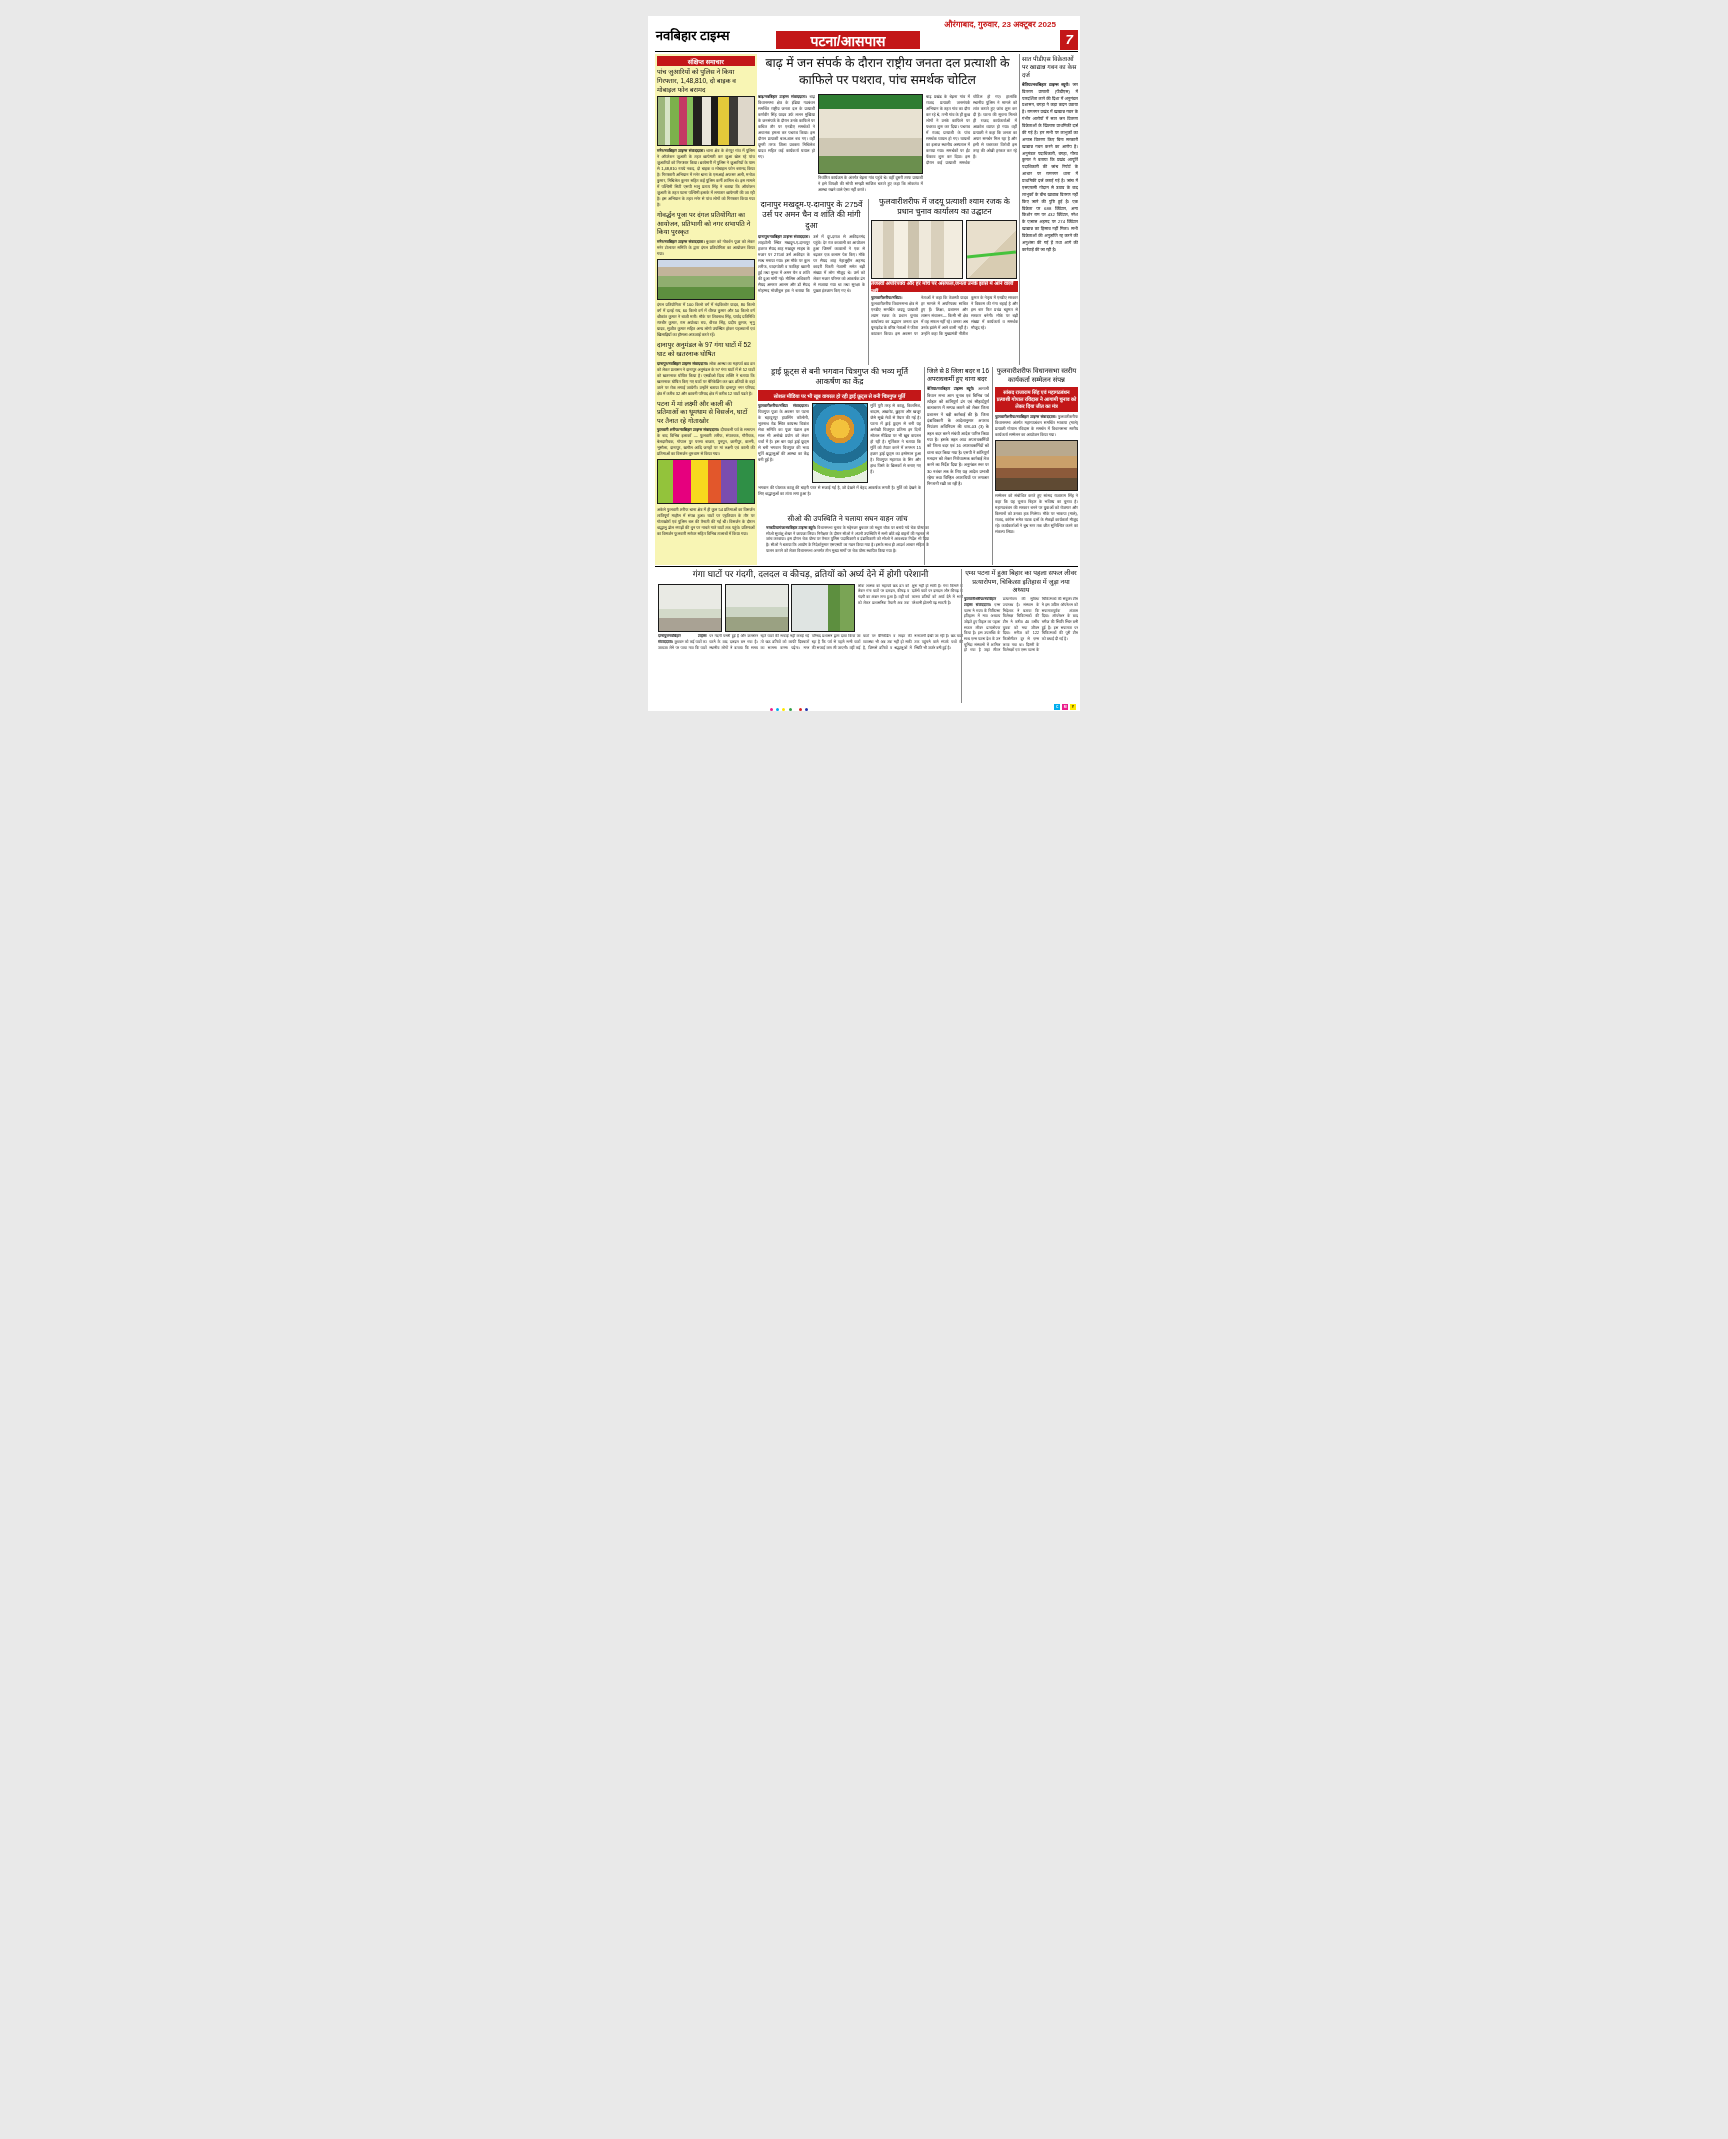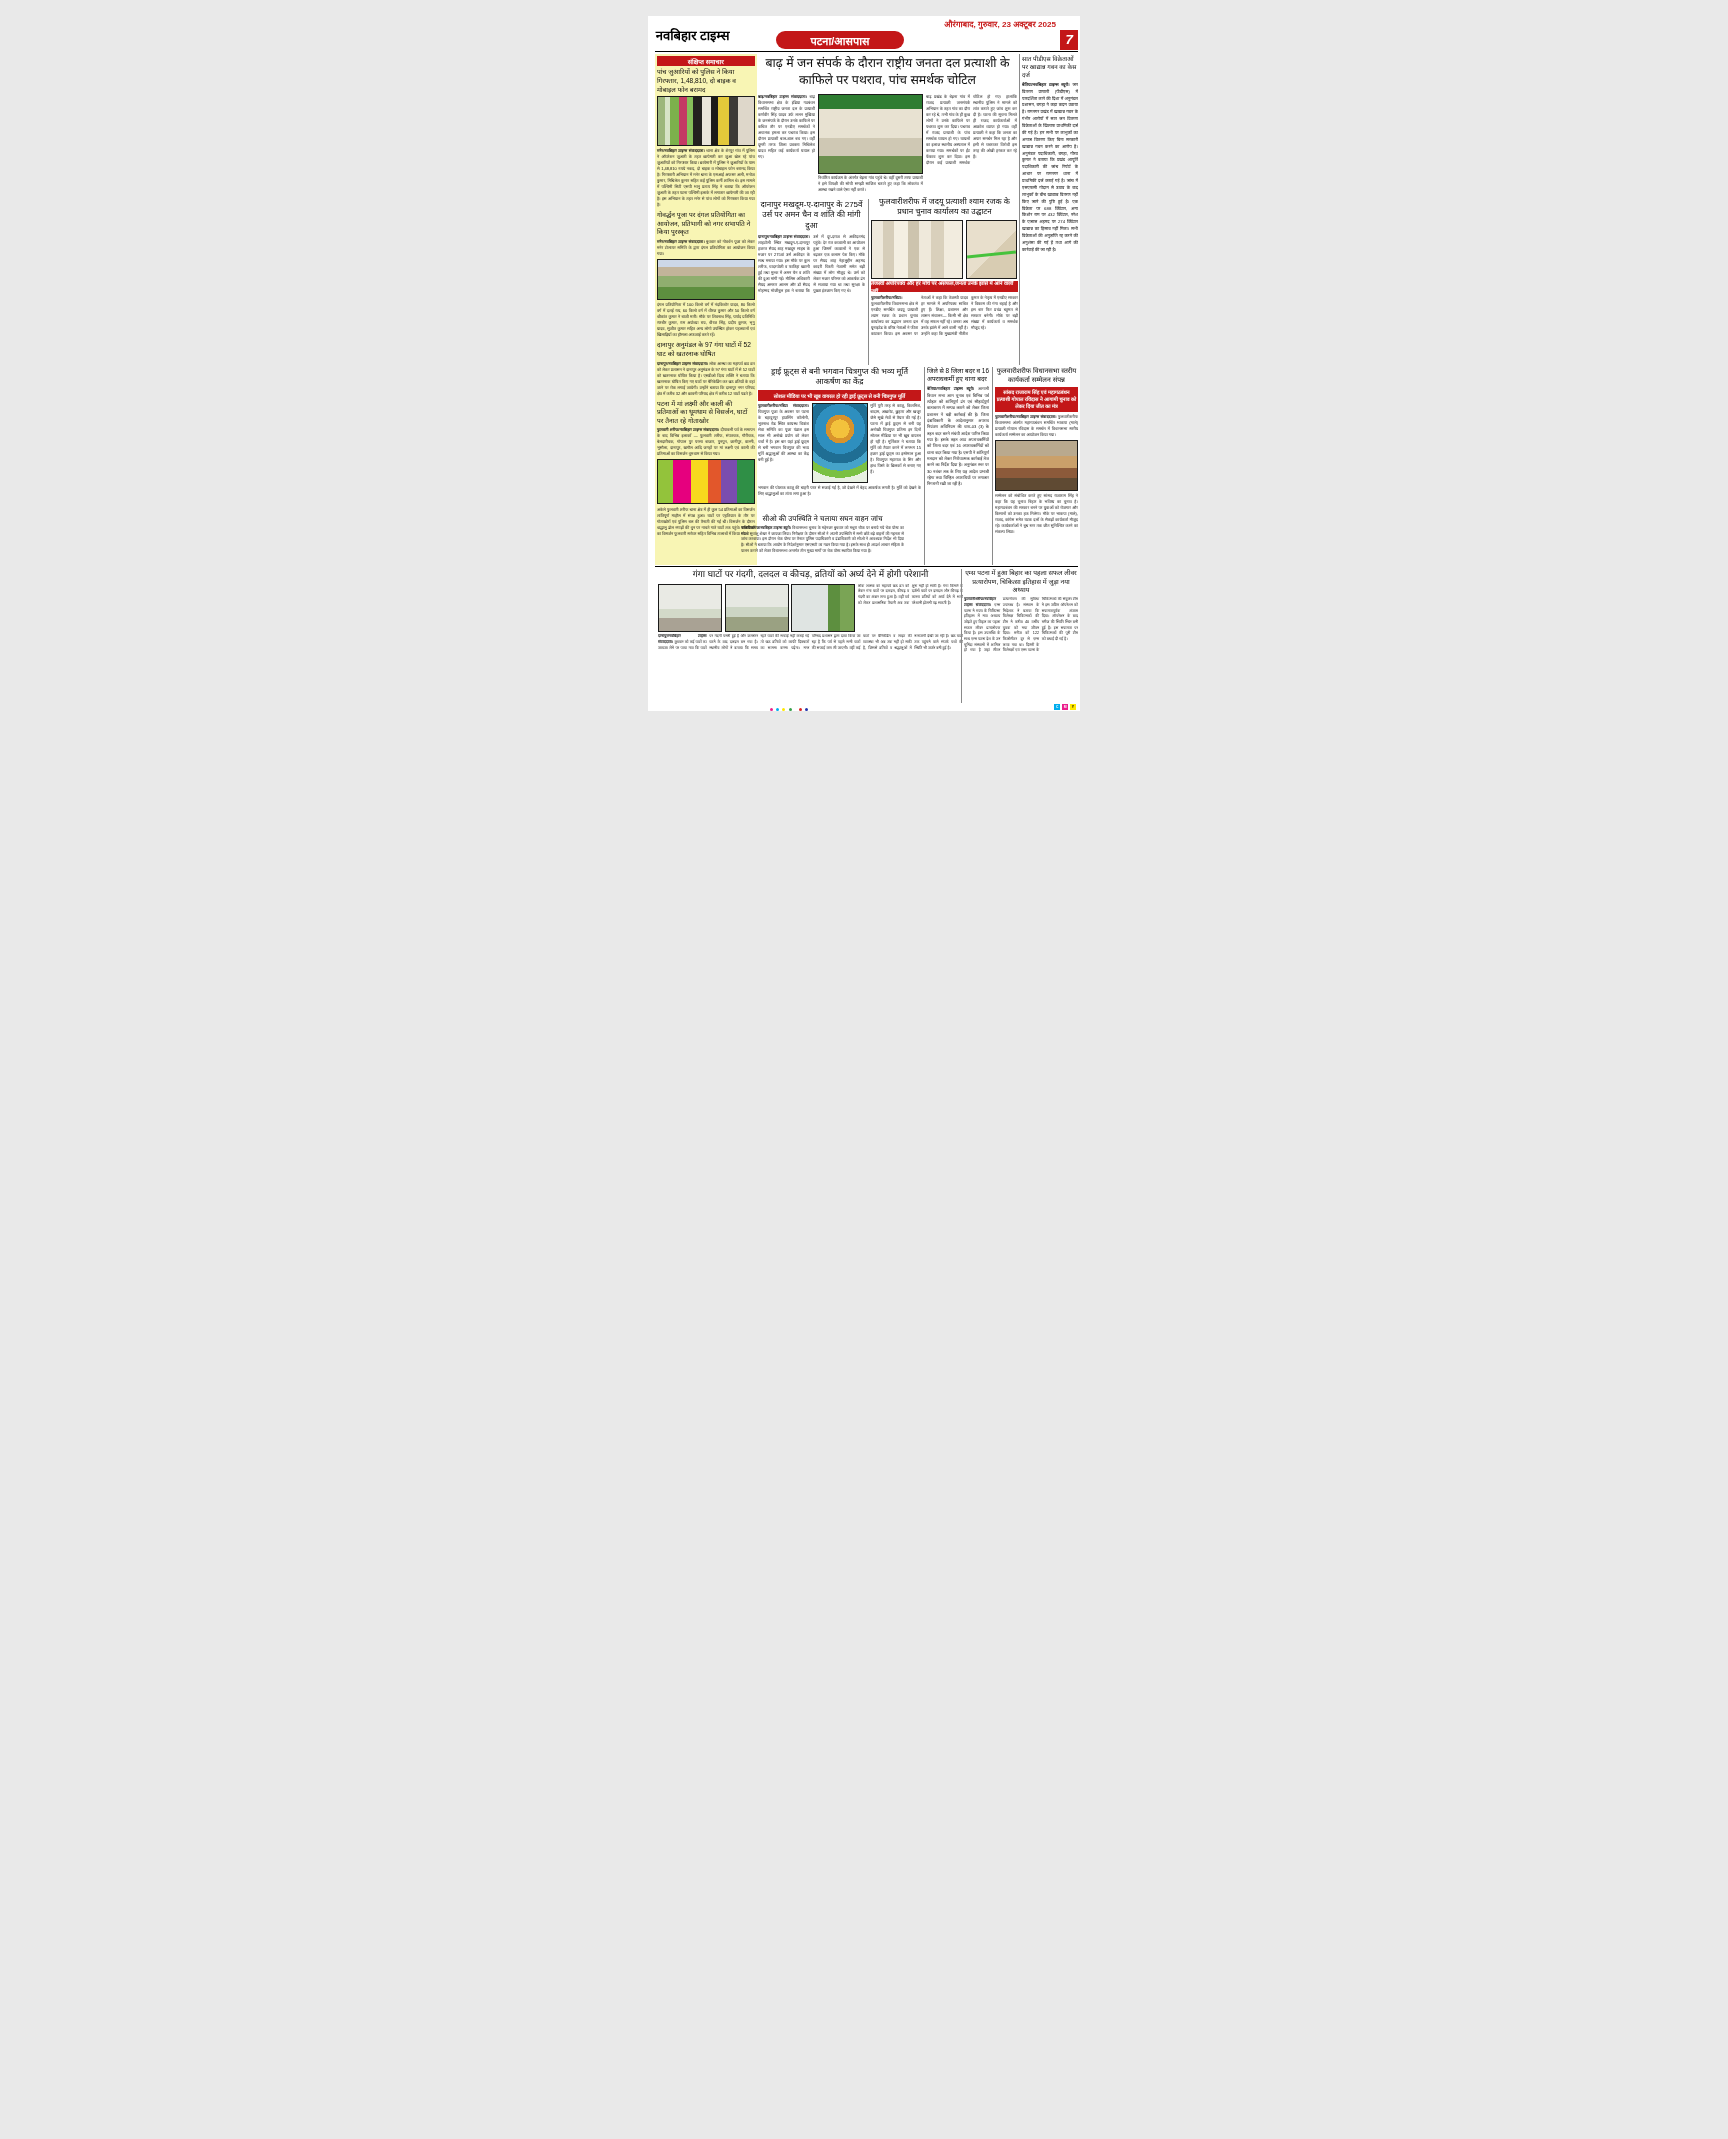--- a/index.html
+++ b/index.html
@@ -37,21 +37,21 @@
   .ink{width:5.6px;height:5.6px;display:inline-flex;align-items:center;justify-content:center;
        font-size:3.4px;font-weight:700;color:#fff;margin-left:0.4px;}
 </style>
 </head>
 <body>
 
 <div class="page">
 
   <div class="abs" style="left:7.7px;top:10.3px;font-size:13px;font-weight:800;color:#000;">नवबिहार टाइम्स</div>
 
-  <div class="abs redbar" style="left:128px;top:15.4px;width:128px;height:18px;font-size:11px;border-radius:9px;">
+  <div class="abs redbar" style="left:128px;top:15.4px;width:144px;height:18px;font-size:14px;">
     <span>पटना/आसपास</span>
   </div>
 
   <div class="abs" style="left:257px;top:2px;width:151px;text-align:right;font-size:8.1px;font-weight:800;color:#c82020;">औरंगाबाद, गुरुवार, 23 अक्टूबर 2025</div>
 
   <div class="abs redbar" style="left:412px;top:13.7px;width:18.4px;height:20.5px;font-size:13.3px;font-style:italic;">
     <span>7</span>
   </div>
 
   <div class="abs hline" style="left:6.8px;top:35px;width:423px;height:1.3px;"></div>
@@ -149,21 +149,21 @@
       <p class="jt body-sm" style="margin:0;overflow:hidden;">
         <span class="byl">फुलवारीशरीफ/नबिटा संवाददाता।</span>
         <span>चित्रगुप्त पूजा के अवसर पर पटना के बहादुरपुर हाउसिंग कॉलोनी, भूतनाथ रोड स्थित कायस्थ चित्रांश सेवा समिति का पूजा पंडाल इस साल भी अनोखे प्रयोग को लेकर चर्चा में है। इस बार यहां ड्राई फ्रूट्स से बनी भगवान चित्रगुप्त की भव्य मूर्ति श्रद्धालुओं की आस्था का केंद्र बनी हुई है।</span>
       </p>
       <div class="photo ph-murti" style="height:80px;"></div>
       <p class="jt body-sm" style="margin:0;overflow:hidden;">मूर्ति पूरी तरह से काजू, किशमिश, बादाम, अखरोट, छुहारा और खजूर जैसे सूखे मेवों से तैयार की गई है। पटना में ड्राई फ्रूट्स से बनी यह अनोखी चित्रगुप्त प्रतिमा इन दिनों सोशल मीडिया पर भी खूब वायरल हो रही है। मूर्तिकार ने बताया कि मूर्ति को तैयार करने में लगभग 15 हजार ड्राई फ्रूट्स का इस्तेमाल हुआ है। चित्रगुप्त महाराज के सिर और हाथ पिस्ते के छिलकों से बनाए गए हैं।</p>
     </div>
     <p class="jt body-sm" style="margin:2.1px 0 0;">भगवान की पोशाक काजू की बाहरी परत से सजाई गई है, जो देखने में बेहद आकर्षक लगती है। मूर्ति को देखने के लिए श्रद्धालुओं का तांता लगा हुआ है।</p>
   </div>
 
-  <div class="abs" style="left:93px;top:498px;width:163px;height:50px;overflow:hidden;">
+  <div class="abs" style="left:118px;top:498px;width:163px;height:50px;overflow:hidden;">
     <div class="ctr hl" style="font-size:7.3px;margin-bottom:1.7px;">सीओ की उपस्थिति ने चलाया सघन वाहन जांच</div>
     <p class="jt" style="margin:0;font-size:3.9px;line-height:1.45;">
       <span class="byl">नरकटियागंज/नवबिहार टाइम्स ब्यूरो।</span>
       <span>विधानसभा चुनाव के मद्देनजर बुधवार को मथुरा चौक पर बनाये गये चेक पोस्ट का सीओ सुधांशु शेखर ने जायजा लिया। निरीक्षण के दौरान सीओ ने अपनी उपस्थिति में सभी छोटे बड़े वाहनों की गहनता से जांच करवाया। इस दौरान चेक पोस्ट पर तैनात पुलिस पदाधिकारी व दंडाधिकारी को सीओ ने आवश्यक निर्देश भी दिया है। सीओ ने बताया कि आयोग के निदेर्शानुसार एसएसटी का गठन किया गया है। इसके साथ ही आदर्श आचार संहिता के पालन कराने को लेकर विधानसभा अन्तर्गत तीन मुख्य मार्गों पर चेक पोस्ट स्थापित किया गया है।</span>
     </p>
   </div>
 
   <div class="abs vline" style="left:276px;top:351px;height:198px;"></div>
   <div class="abs" style="left:279px;top:351px;width:62px;height:197px;overflow:hidden;">
     <div class="hl" style="font-size:6.4px;margin-bottom:2.6px;">जिले से 8 जिला बदर व 16 अपराधकर्मी हुए थाना बदर</div>

